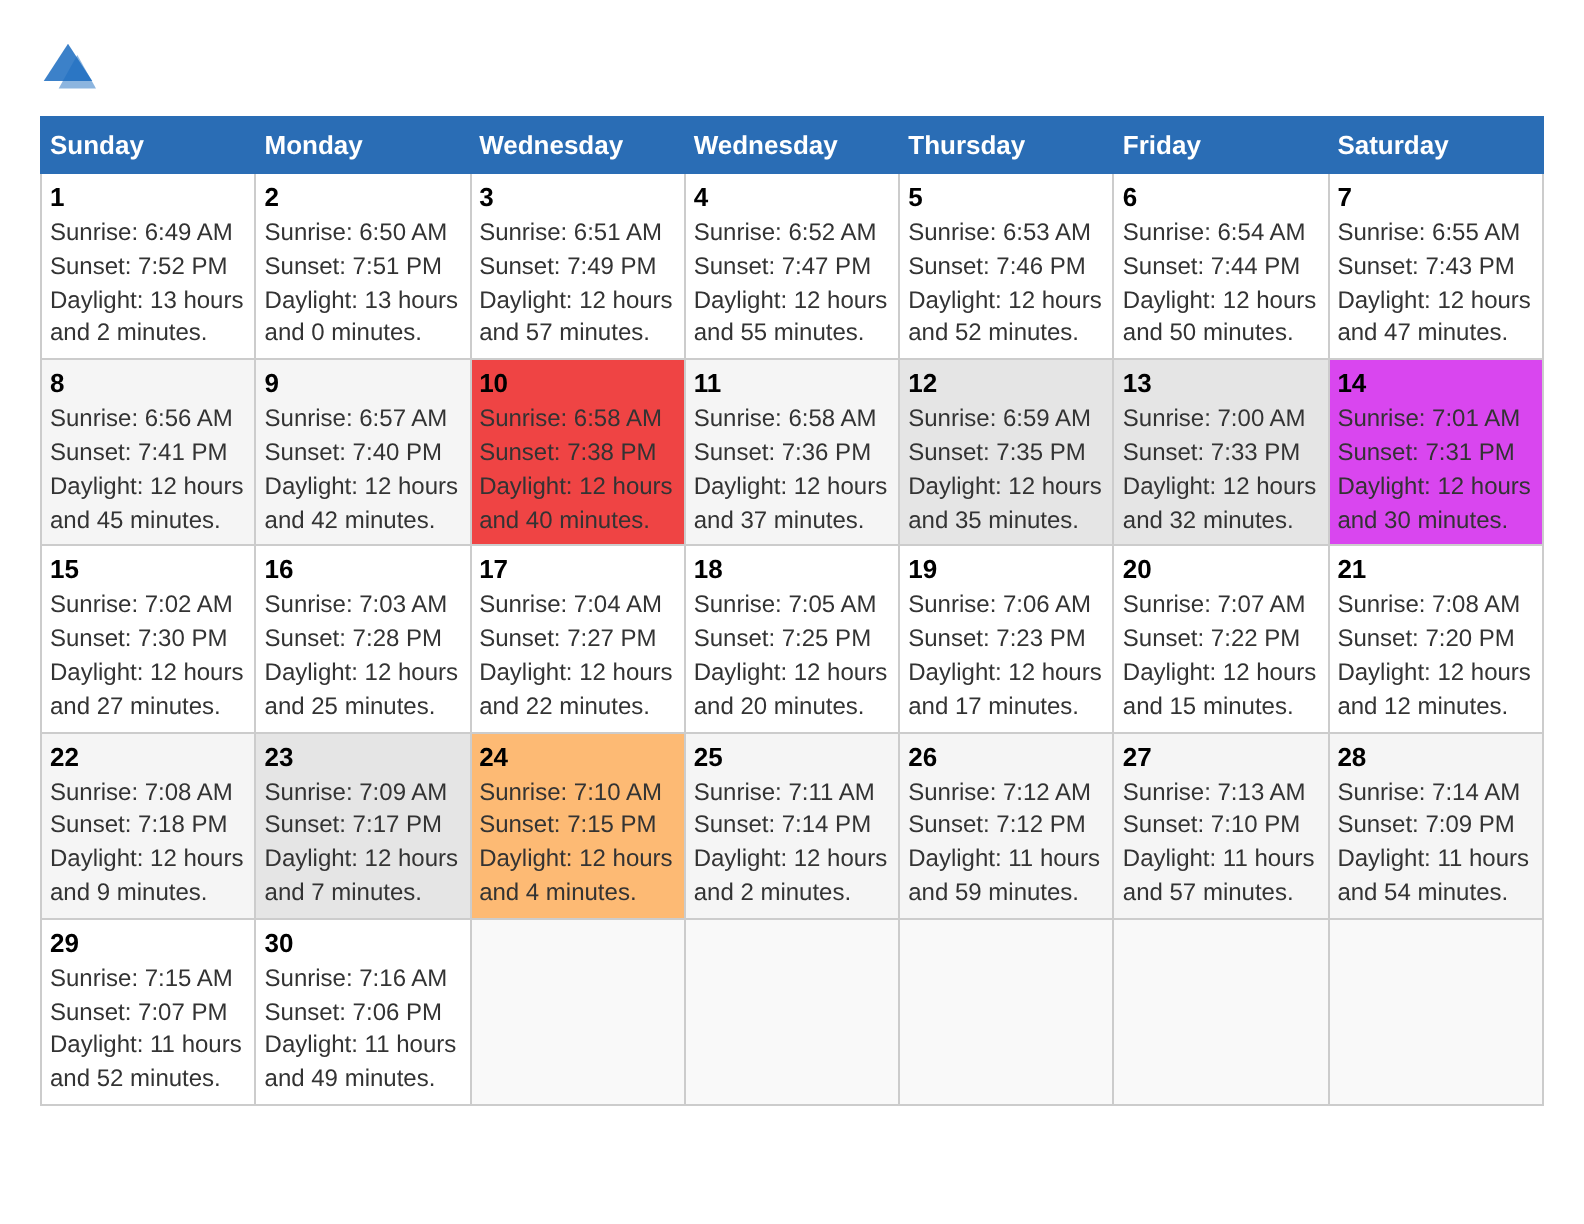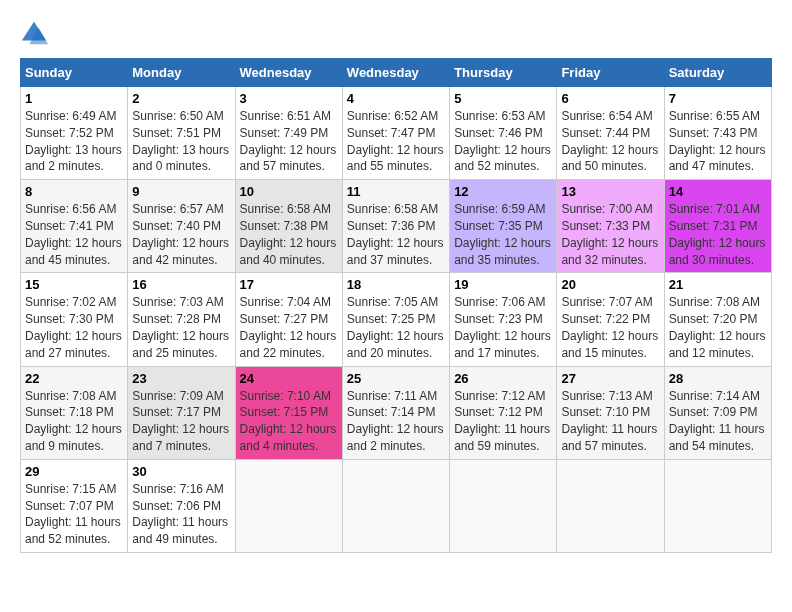--- a/index.html
+++ b/index.html
@@ -150,33 +150,33 @@
       </tr>
       <tr>
         <td style="background: rgb(245, 245, 245);">
           <span class="day-number">8</span>
           <div class="day-info">Sunrise: 6:56 AM<br>Sunset: 7:41 PM<br>Daylight: 12 hours and 45 minutes.</div>
         </td>
         <td style="background: rgb(245, 245, 245);">
           <span class="day-number">9</span>
           <div class="day-info">Sunrise: 6:57 AM<br>Sunset: 7:40 PM<br>Daylight: 12 hours and 42 minutes.</div>
         </td>
-        <td style="background: #e5e5e5; margin-left: 36px;">
+        <td style="background: #ef4444; margin-left: 36px;">
           <span class="day-number">10</span>
           <div class="day-info">Sunrise: 6:58 AM<br>Sunset: 7:38 PM<br>Daylight: 12 hours and 40 minutes.</div>
         </td>
         <td style="background: rgb(245, 245, 245);">
           <span class="day-number">11</span>
           <div class="day-info">Sunrise: 6:58 AM<br>Sunset: 7:36 PM<br>Daylight: 12 hours and 37 minutes.</div>
         </td>
-        <td style="background: #c4b5fd;">
+        <td style="background: #e5e5e5;">
           <span class="day-number">12</span>
           <div class="day-info">Sunrise: 6:59 AM<br>Sunset: 7:35 PM<br>Daylight: 12 hours and 35 minutes.</div>
         </td>
-        <td style="background: #f0abfc;">
+        <td style="background: #e5e5e5;">
           <span class="day-number">13</span>
           <div class="day-info">Sunrise: 7:00 AM<br>Sunset: 7:33 PM<br>Daylight: 12 hours and 32 minutes.</div>
         </td>
         <td style="background: #d946ef;">
           <span class="day-number">14</span>
           <div class="day-info">Sunrise: 7:01 AM<br>Sunset: 7:31 PM<br>Daylight: 12 hours and 30 minutes.</div>
         </td>
       </tr>
       <tr>
         <td>
@@ -210,21 +210,21 @@
       </tr>
       <tr>
         <td style="background: rgb(245, 245, 245); margin-left: 16px;">
           <span class="day-number">22</span>
           <div class="day-info">Sunrise: 7:08 AM<br>Sunset: 7:18 PM<br>Daylight: 12 hours and 9 minutes.</div>
         </td>
         <td style="background: #e5e5e5;">
           <span class="day-number">23</span>
           <div class="day-info">Sunrise: 7:09 AM<br>Sunset: 7:17 PM<br>Daylight: 12 hours and 7 minutes.</div>
         </td>
-        <td style="background: #ec4899;">
+        <td style="background: #fdba74;">
           <span class="day-number">24</span>
           <div class="day-info">Sunrise: 7:10 AM<br>Sunset: 7:15 PM<br>Daylight: 12 hours and 4 minutes.</div>
         </td>
         <td style="background: rgb(245, 245, 245);">
           <span class="day-number">25</span>
           <div class="day-info">Sunrise: 7:11 AM<br>Sunset: 7:14 PM<br>Daylight: 12 hours and 2 minutes.</div>
         </td>
         <td style="background: rgb(245, 245, 245);">
           <span class="day-number">26</span>
           <div class="day-info">Sunrise: 7:12 AM<br>Sunset: 7:12 PM<br>Daylight: 11 hours and 59 minutes.</div>

